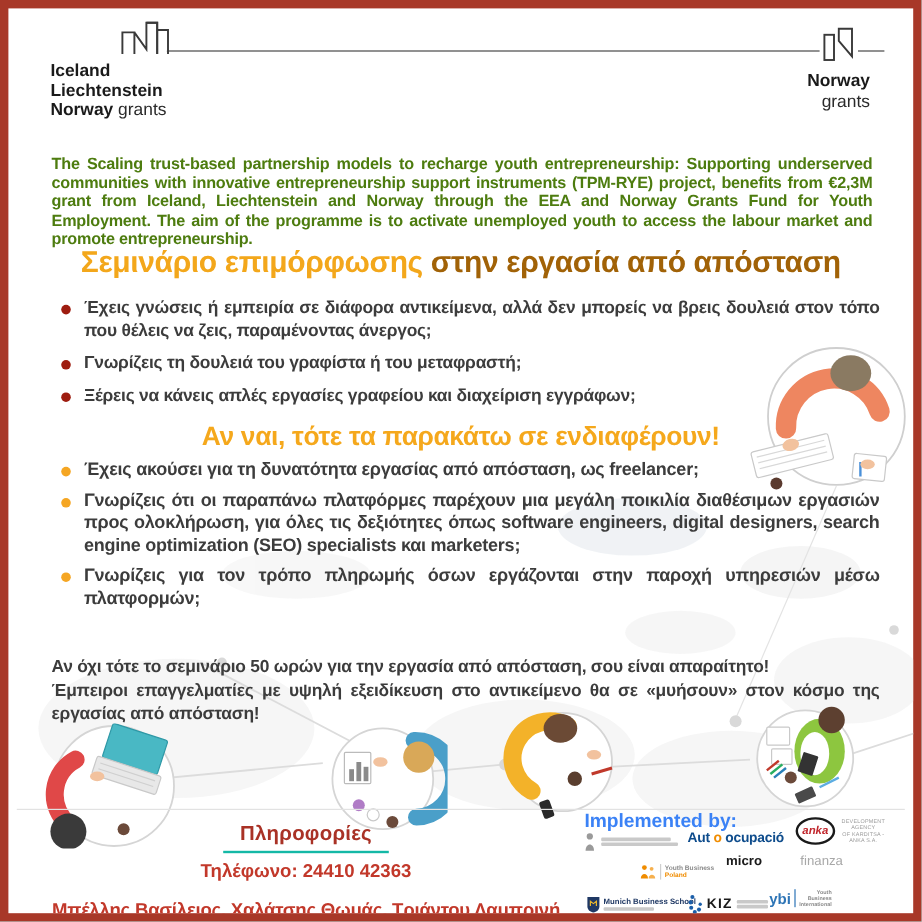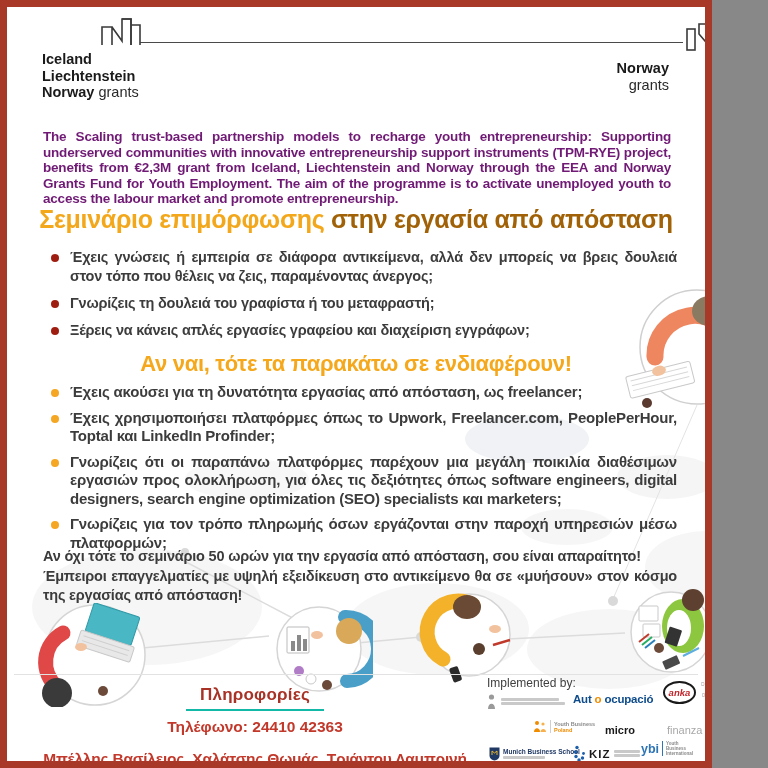--- a/index.html
+++ b/index.html
@@ -1,31 +1,31 @@
 <!DOCTYPE html>
 <html><head>
 <meta charset="utf-8">
 <style>
   html,body{margin:0;padding:0;background:#888;}
-  .page{position:relative;width:712px;height:768px;box-sizing:border-box;
+  .page{position:relative;width:768px;height:768px;box-sizing:border-box;
         background:#ffffff;border:7px solid #A83828;overflow:hidden;
         font-family:"Liberation Sans",sans-serif;}
   .abs{position:absolute;}
   svg{display:block;}
 
   
   .hdr-rule{position:absolute;height:1px;background:#4a4a4a;top:35px;}
   .hdr-left-text{left:35px;top:44px;font-size:14.5px;font-weight:700;color:#1a1a1a;line-height:16.5px;}
   .hdr-left-text .light{font-weight:400;color:#2a2a2a;}
   .hdr-right-text{right:36px;top:53px;text-align:right;font-size:14.5px;color:#1a1a1a;line-height:17px;}
   .hdr-right-text .b{font-weight:700;}
   .hdr-right-text .light{font-weight:400;color:#2a2a2a;}
 
   
-  .intro{left:36px;right:34px;top:122px;color:#701a75;font-size:13.5px;font-weight:700;
+  .intro{left:36px;right:34px;top:122px;color:#4d7c0f;font-size:13.5px;font-weight:700;
          line-height:15.5px;text-align:justify;letter-spacing:-0.2px;}
 
   
   .title{left:0;right:0;top:198px;text-align:center;font-size:25px;font-weight:700;letter-spacing:-0.3px;}
   .title .t1{color:#F3A71B;}
   .title .t2{color:#a16207;}
   .subtitle{left:0;right:0;top:344px;text-align:center;font-size:22px;font-weight:700;color:#F5A81C;letter-spacing:-0.3px;}
 
   
   .blist{left:36px;right:28px;margin:0;padding:0;list-style:none;}
@@ -48,43 +48,43 @@
 
   
   .info{left:22px;top:678px;width:452px;text-align:center;z-index:3;}
   .info-title{display:inline-block;font-size:17px;font-weight:700;color:#A93226;
               border-bottom:2px solid #14b8a6;padding:0 14px 4px;letter-spacing:0.2px;}
   .info-phone{margin-top:7px;font-size:15.5px;font-weight:700;color:#C2382A;}
   .info-names{margin-top:14px;font-size:15.5px;font-weight:700;color:#C2382A;letter-spacing:-0.2px;}
 
   
   .partners{left:470px;top:666px;width:292px;height:98px;z-index:3;}
-  .partners-heading{position:absolute;left:10px;top:3px;font-size:12px;font-weight:400;color:#404040;}
+  .partners-heading{position:absolute;left:10px;top:3px;font-size:16px;font-weight:700;color:#3b82f6;}
   .logo{position:absolute;display:flex;align-items:center;gap:3px;}
   .fineprint-bar{height:2.5px;background:#C9C9C9;border-radius:1px;margin:1.5px 0;}
   .aua{left:8px;top:20px;}
   .autoocupacio{left:96px;top:20px;font-size:11.5px;font-weight:800;color:#0E4C8C;letter-spacing:-0.2px;}
   .autoocupacio .o{color:#F08C00;}
   .anka{left:186px;top:8px;width:78px;flex-direction:row;gap:2px;}
   .anka-oval{width:40px;height:19px;border:2px solid #1A1A1A;border-radius:50%;display:flex;align-items:center;justify-content:center;}
   .anka-oval span{color:#C1272D;font-weight:800;font-style:italic;font-size:9.5px;}
   .anka-sub{font-size:4.5px;color:#9a9a9a;line-height:5.5px;text-align:center;letter-spacing:0.2px;}
   .ybp{left:56px;top:47px;}
   .ybp-div{width:1px;height:13px;background:#cfcfcf;}
   .ybp-text{font-size:5.5px;line-height:6px;font-weight:700;color:#8a8a8a;}
   .ybp-text .pl{color:#F08C00;}
-  .microfinanza{left:128px;top:51px;font-size:11px;gap:32px;}
+  .microfinanza{left:128px;top:39px;font-size:11px;gap:32px;}
   .microfinanza .m1{font-weight:800;color:#1A1A1A;}
   .microfinanza .m2{font-weight:400;color:#A8A8A8;}
   .mbs{left:12px;top:74px;}
   .mbs-text{font-size:6.5px;font-weight:700;color:#1F3864;line-height:7px;}
   .kiz{left:96px;top:72px;}
   .kiz-label{font-size:11.5px;font-weight:800;color:#1A1A1A;letter-spacing:1px;}
   .kiz-bars .fineprint-bar{width:26px;}
-  .ybi{left:164px;top:68px;}
+  .ybi{left:164px;top:68px;text-align:right;}
   .ybi-label{font-size:12.5px;font-weight:800;color:#2E75B6;}
   .ybi-div{width:1px;height:15px;background:#2E75B6;}
   .ybi-text{font-size:4.5px;line-height:5.2px;color:#8a8a8a;font-weight:700;}
 </style>
 </head>
 <body>
 
 <div class="page">
 
   <svg class="abs" style="left:0;top:0;z-index:0;" width="768" height="768" viewBox="0 0 768 768">
@@ -169,21 +169,20 @@
     <rect x="92" y="96" width="27" height="21" rx="2" fill="#ffffff" stroke="#C9C9C9" transform="rotate(6 105 106)"></rect>
     <line x1="98" y1="102" x2="98" y2="114" stroke="#4A90D9" stroke-width="2"></line>
     <ellipse cx="104" cy="104" rx="6" ry="4" fill="#F2C29E"></ellipse>
     <circle cx="28" cy="120" r="5" fill="#5A3A2E"></circle>
   </svg>
 
   <div class="abs subtitle" style="z-index:2;text-align:center;">Αν ναι, τότε τα παρακάτω σε ενδιαφέρουν!</div>
 
   <ul class="abs blist orange list2" style="z-index:2;">
     <li>Έχεις ακούσει για τη δυνατότητα εργασίας από απόσταση, ως freelancer;</li>
-    <li>Έχεις χρησιμοποιήσει πλατφόρμες  όπως  το Upwork, Freelancer.com, PeoplePerHour, Toptal και  LinkedIn Profinder;</li>
     <li>Γνωρίζεις ότι οι παραπάνω πλατφόρμες παρέχουν μια μεγάλη ποικιλία διαθέσιμων εργασιών προς ολοκλήρωση, για όλες τις δεξιότητες όπως software engineers, digital designers, search engine optimization (SEO) specialists και marketers;</li>
     <li>Γνωρίζεις για τον τρόπο πληρωμής όσων εργάζονται στην παροχή υπηρεσιών μέσω πλατφορμών;</li>
   </ul>
 
   <div class="abs closing" style="z-index:2;">
     <p>Αν όχι τότε το σεμινάριο 50 ωρών για την εργασία από απόσταση, σου είναι απαραίτητο!</p>
     <p class="just">Έμπειροι επαγγελματίες με υψηλή εξειδίκευση στο αντικείμενο θα σε «μυήσουν» στον κόσμο της εργασίας από απόσταση!</p>
   </div>
 
   <svg class="abs" style="left:16px;top:596px;z-index:1;" width="150" height="104" viewBox="0 0 150 104">

